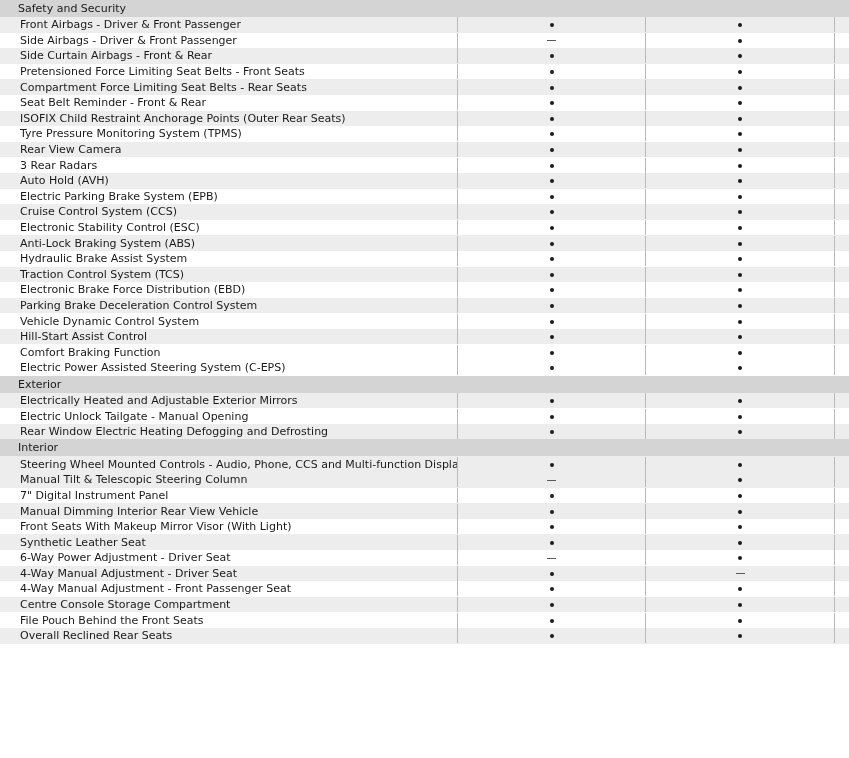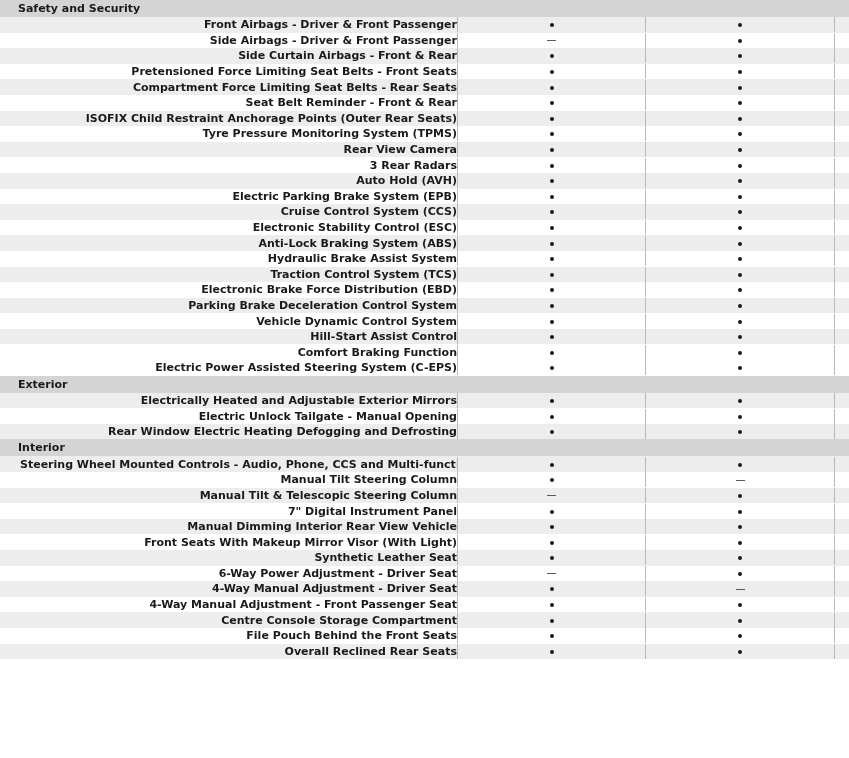--- a/index.html
+++ b/index.html
@@ -12,38 +12,36 @@
     height: 758px;
     font-family: "DejaVu Sans", sans-serif;
     font-size: 11px;
     color: #1a1a1a;
     overflow: hidden;
   }
   .spec-table {
     width: 849px;
     border-collapse: collapse;
     table-layout: fixed;
-    font-weight: bold;
   }
   .spec-table td {
     padding: 0;
     vertical-align: middle;
   }
   tr.section-row td {
     background: #d4d4d4;
     height: 17px;
     font-size: 11px;
     color: #1a1a1a;
   }
   tr.section-row .label-cell {
     padding-left: 18px;
   }
   tr.feature-row {
     height: 15.6px;
-    text-align: right;
   }
   tr.feature-row.shaded td {
     background: #ededed;
   }
   tr.feature-row.plain td {
     background: #ffffff;
   }
   td.label-cell {
     padding-left: 20px;
     white-space: nowrap;
@@ -503,35 +501,20 @@
         <td class="mark-cell"><span class="dot"></span></td>
         <td class="divider-cell">
           <span class="vline"></span>
         </td>
         <td class="mark-cell"><span class="dot"></span></td>
         <td class="divider-cell">
           <span class="vline"></span>
         </td>
         <td></td>
       </tr>
-      <tr class="feature-row plain">
-        <td class="label-cell">Manual Tilt Steering Column</td>
-        <td class="divider-cell">
-          <span class="vline"></span>
-        </td>
-        <td class="mark-cell"><span class="dot"></span></td>
-        <td class="divider-cell">
-          <span class="vline"></span>
-        </td>
-        <td class="mark-cell"><span class="dash"></span></td>
-        <td class="divider-cell">
-          <span class="vline"></span>
-        </td>
-        <td></td>
-      </tr>
       <tr class="feature-row shaded">
         <td class="label-cell">Manual Tilt &amp; Telescopic Steering Column</td>
         <td class="divider-cell">
           <span class="vline"></span>
         </td>
         <td class="mark-cell"><span class="dash"></span></td>
         <td class="divider-cell">
           <span class="vline"></span>
         </td>
         <td class="mark-cell"><span class="dot"></span></td>

